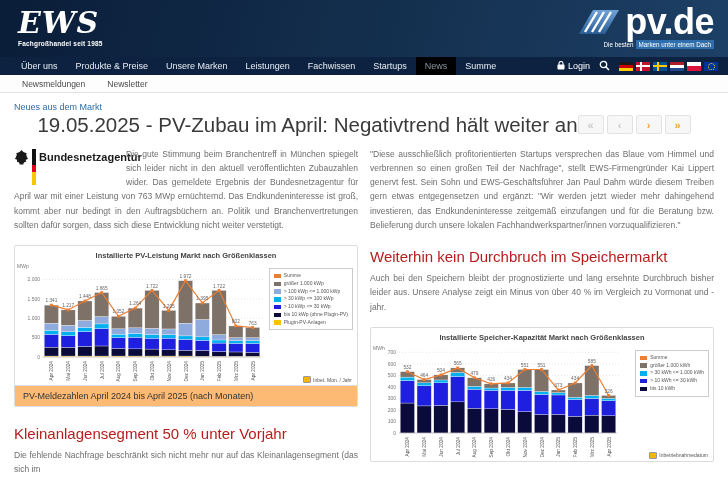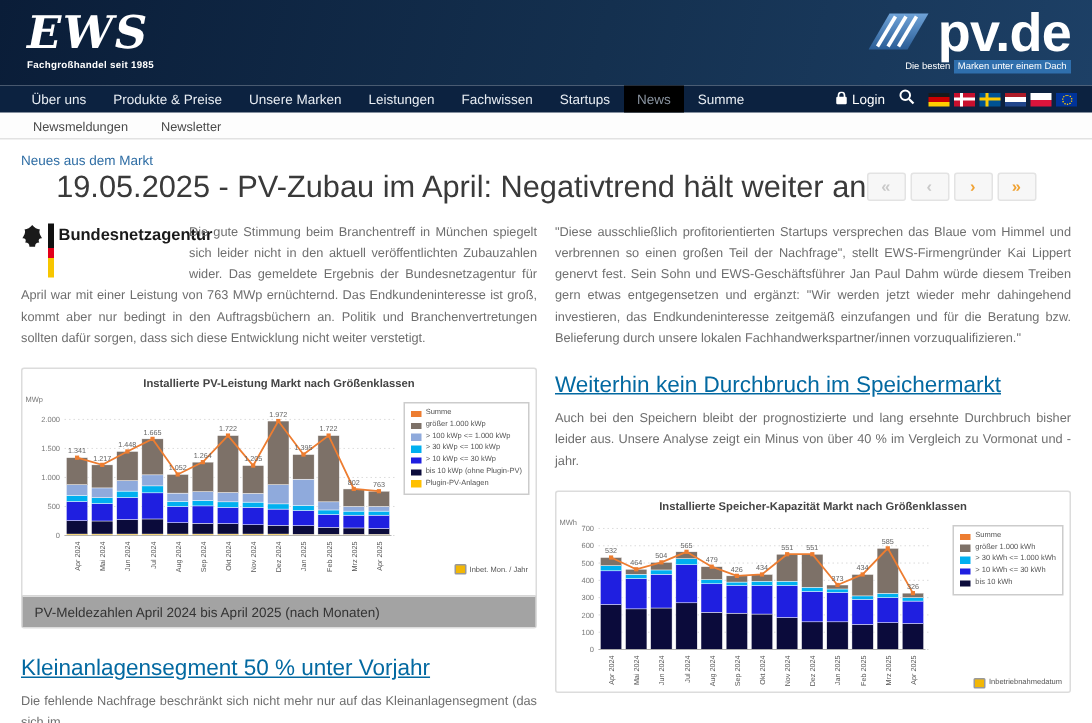--- a/index.html
+++ b/index.html
@@ -58,30 +58,30 @@
   .bna-stripe { width:4px; height:36px; background:linear-gradient(to bottom,#111 0 45%, #e2001a 45% 63%, #f7c600 63% 100%); flex-shrink:0; }
   .bna-label { font-size:11px; font-weight:bold; color:#1a1a1a; line-height:1.1; padding-top:2px; }
 
   .body-text { font-size:8.5px; color:#6e6e6e; line-height:1.68; margin:0; text-align:justify; }
 
   .chart-panel { border:1px solid #dcdcdc; background:#fff; margin:13px 0 0; border-radius:2px; }
   .chart-head { text-align:center; font-size:7.5px; font-weight:bold; color:#444; padding-top:5px; }
   .chart-box { position:relative; }
   .chart-box.left-h { height:125px; }
   .chart-box.right-h { height:119px; }
-  .chart-caption { background:#a3a3a3; font-size:9px; color:#333; padding:5px 8px; border-top:1px solid #ddd;margin-top:12px; }
+  .chart-caption { background:#fdba74; font-size:9px; color:#333; padding:5px 8px; border-top:1px solid #ddd; }
 
   .legend { position:absolute; border:1px solid #ccc; background:#fff; padding:3px 4px 3px 4px; font-size:5px; color:#555; line-height:1.55; }
   .legend-row { display:flex; align-items:center; gap:3px; white-space:nowrap; }
   .swatch { width:7px; height:4.5px; display:inline-block; flex-shrink:0; }
 
   .chart-note { position:absolute; right:5px; bottom:2px; font-size:5px; color:#555; display:flex; align-items:center; gap:2px; }
   .note-icon { width:8px; height:7px; background:#f2b705; border:1px solid #999; border-radius:1px; display:inline-block; }
 
-  .section-heading { font-size:15px; color:#0369a1; font-weight:400; margin:18px 0 6px;text-decoration:underline; }
+  .section-heading { font-size:15px; color:#b91c1c; font-weight:400; margin:18px 0 6px; }
   .col-right .section-heading { margin-top:4px; }
 </style>
 </head>
 <body>
 
 <div class="page">
 
   <div class="header-top">
     <div class="ews-logo">
       <div class="ews-title">EWS</div>

